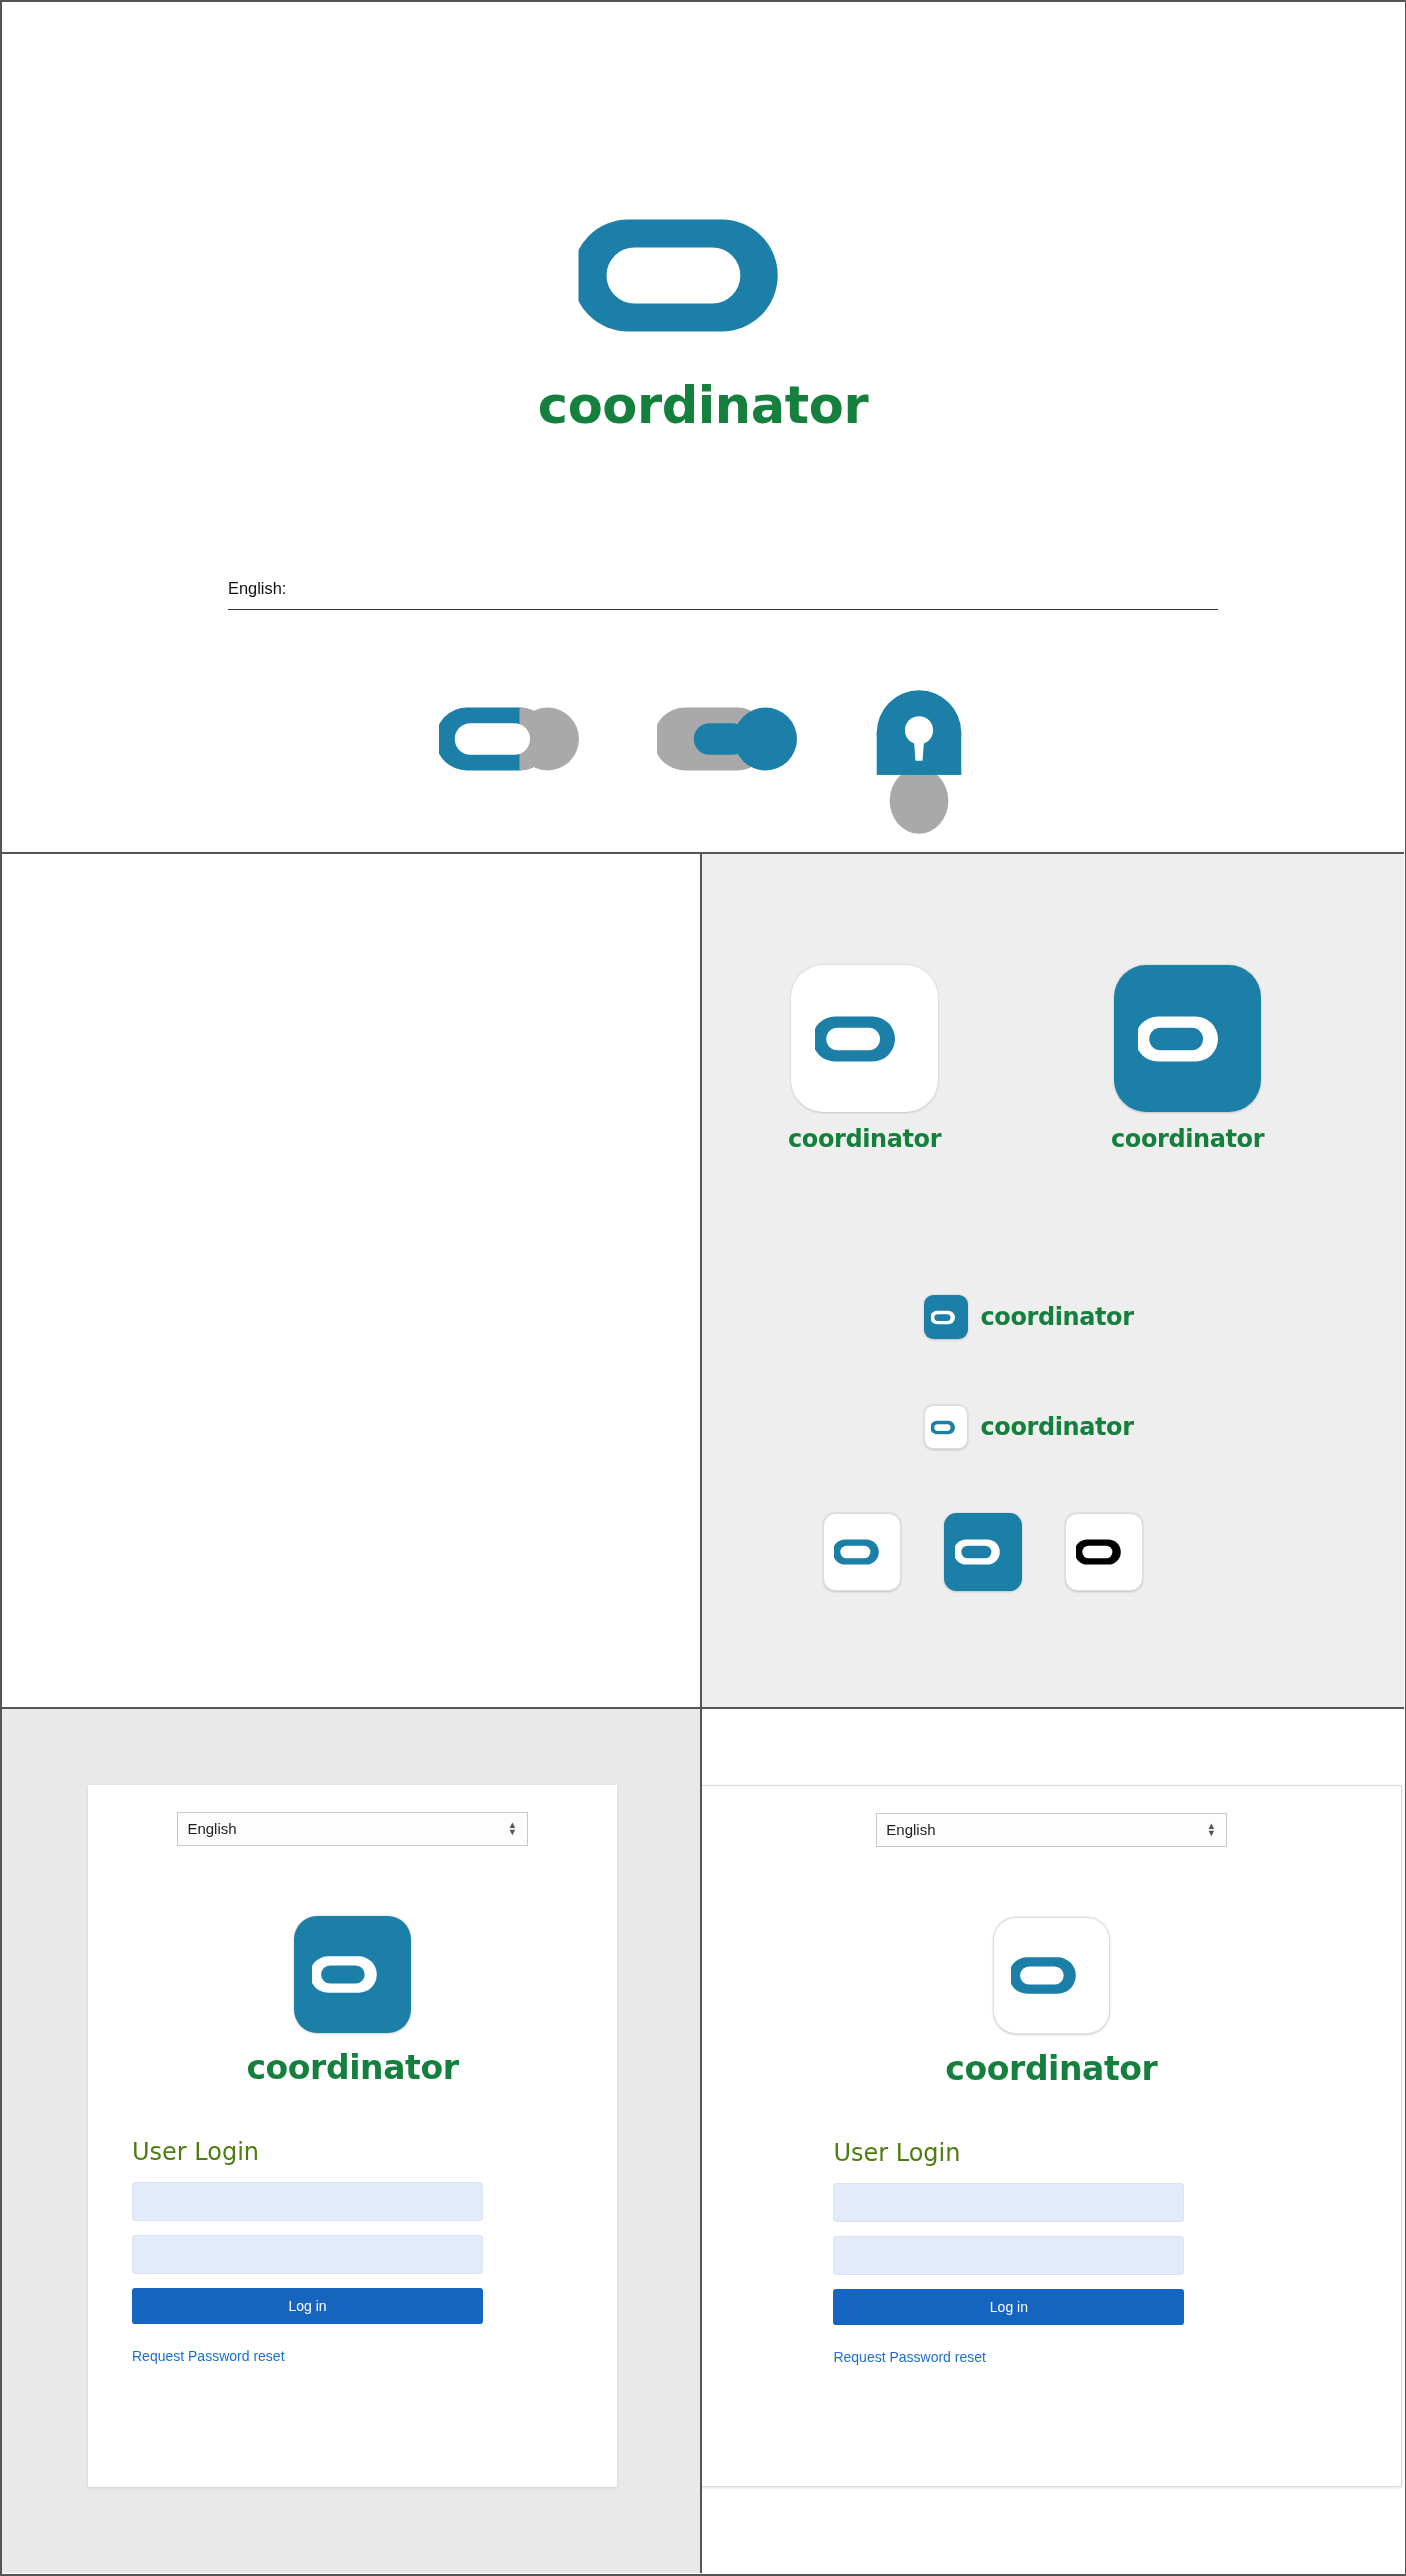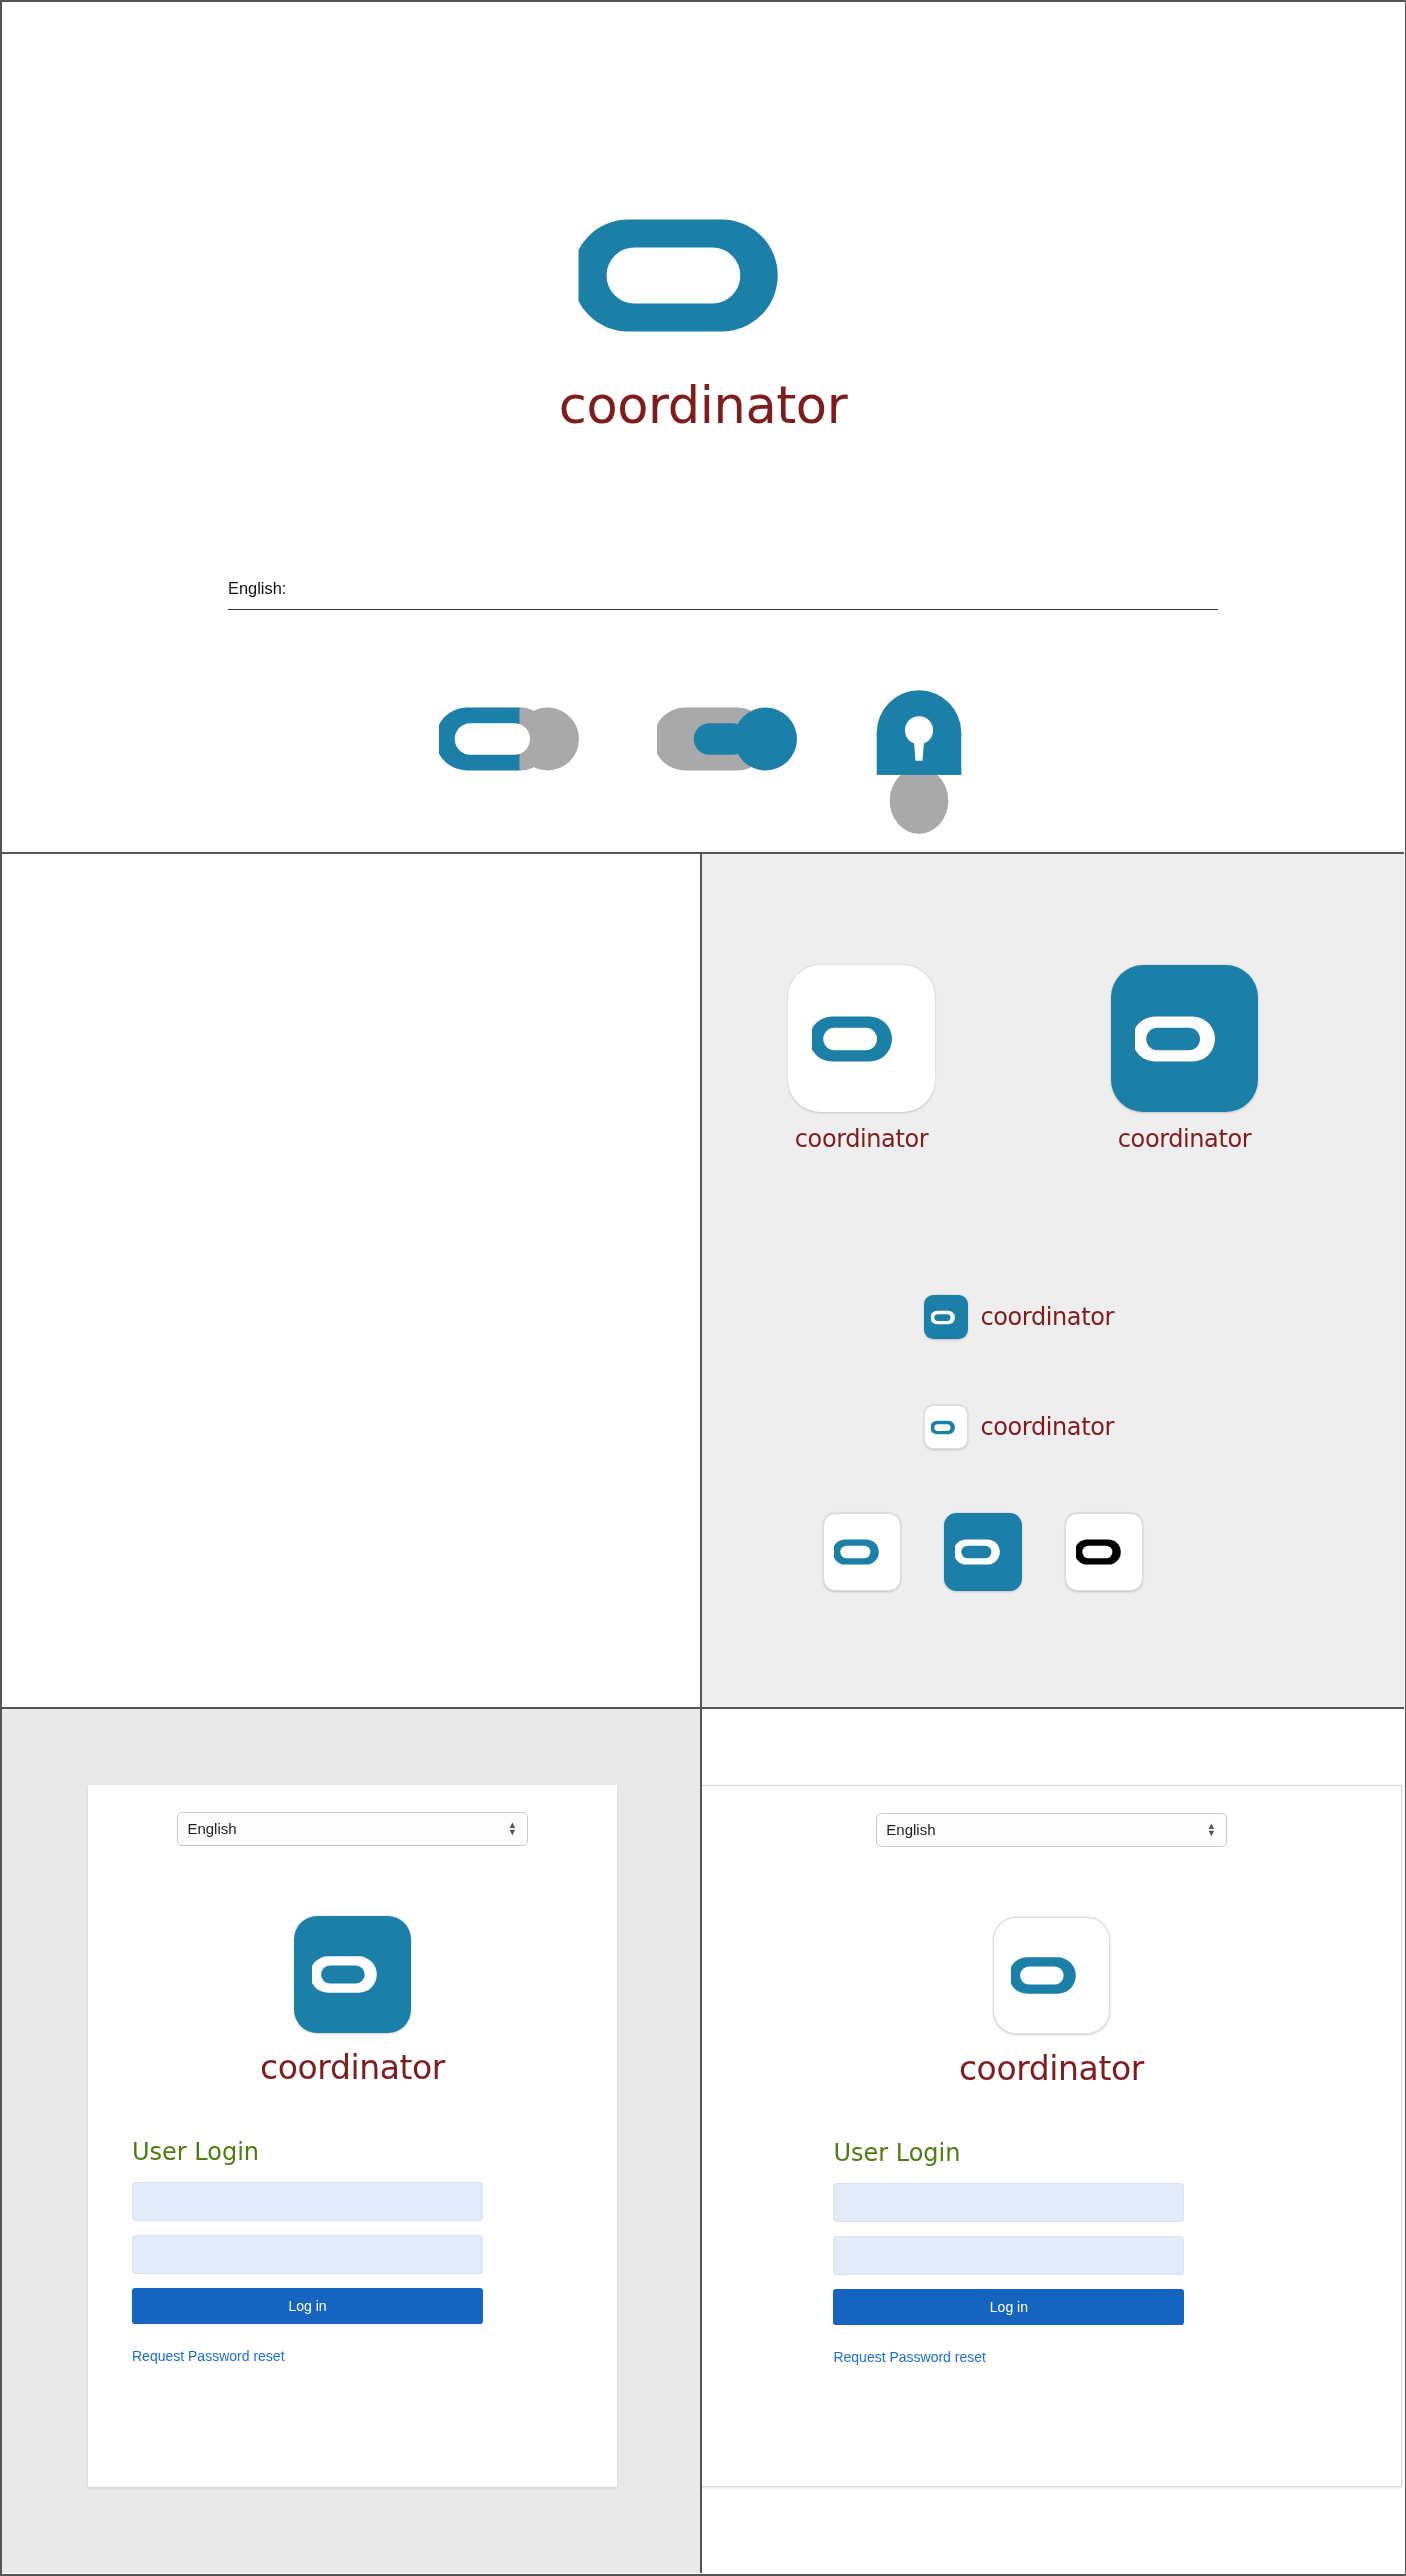--- a/index.html
+++ b/index.html
@@ -50,22 +50,22 @@
     background: #ffffff;
   }
 
   
   .mark { display: block; }
 
   .centered { position: absolute; left: 50%; transform: translateX(-50%); }
 
   .wordmark {
     font-family: "DejaVu Sans", sans-serif;
-    font-weight: 400;
-    color: #7f1d1d;
+    font-weight: 700;
+    color: #15803d;
     letter-spacing: -0.4px;
     white-space: nowrap;
   }
 
   
   #top-logo { top: 211px; }
   #top-word { top: 374px; font-size: 51px; }
 
   #concept-row {
     position: absolute;
@@ -117,21 +117,21 @@
 
   .lang-select {
     display: block;
     width: 351px;
     margin: 0 auto;
     height: 34px;
     font-size: 15px;
     font-family: "Liberation Sans", sans-serif;
     padding: 0 9.4px;
     border: 0.8px solid #c9c9c9;
-    border-radius: 5px;
+    border-radius: 0;
     background: #fdfdfd;
     color: #222;
     -webkit-appearance: none;
     appearance: none;
   }
   .select-wrap { position: relative; width: 351px; margin: 0 auto; }
   .select-arrows {
     position: absolute; right: 11px; top: 50%; transform: translateY(-50%);
     font-size: 9.4px; line-height: 7.8px; color: #555; pointer-events: none; text-align: center;
   }

